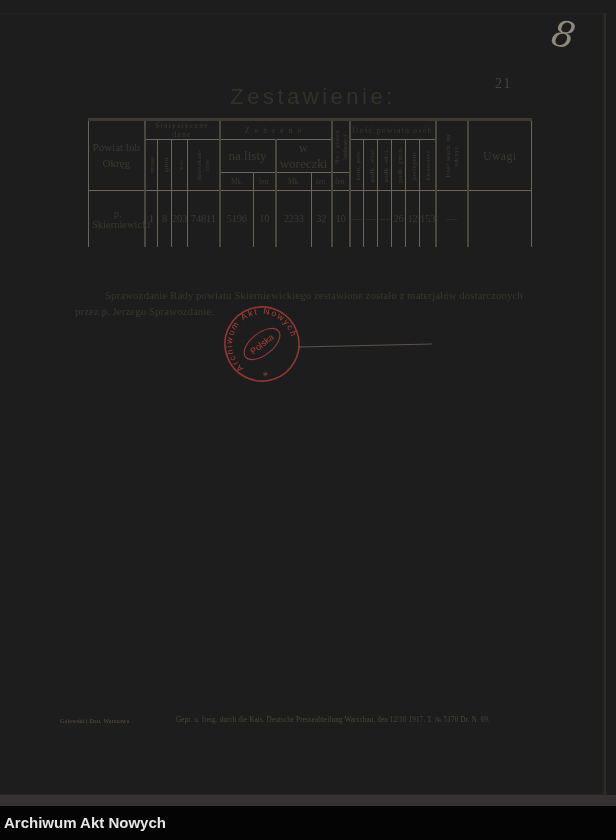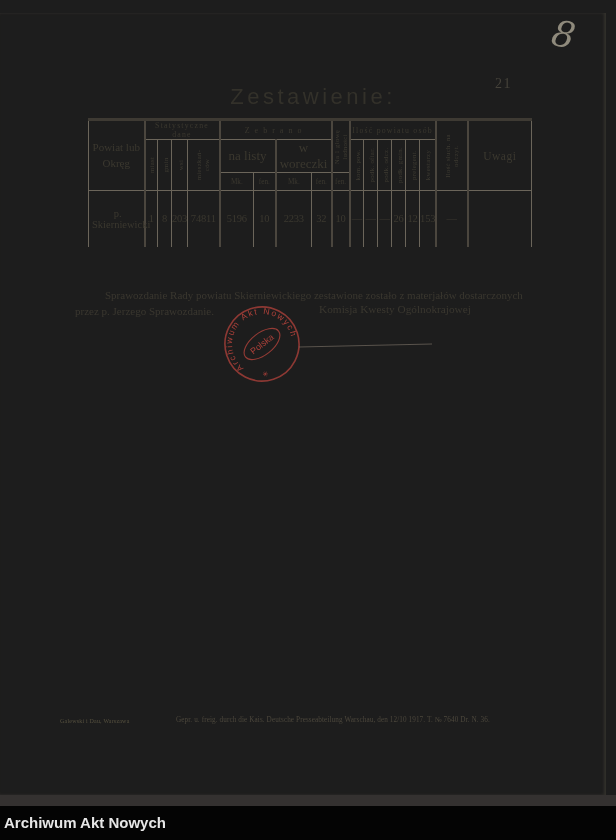--- a/index.html
+++ b/index.html
@@ -165,37 +165,36 @@
     </tr>
   </tbody>
     </table>
 
   <div class="para">
     <div class="indent">Sprawozdanie Rady powiatu Skierniewickiego zestawione zostało z materjałów dostarczonych</div>
     <div>przez p. Jerzego Sprawozdanie.</div>
   </div>
 
   <div class="sig">
-    <div>Komisja Kwesty Ogólnokrajowej</div>
   </div>
 
   <svg class="stamp" viewBox="0 0 96 96">
     <g transform="rotate(-18 48 48)">
       <circle cx="48" cy="48" r="37" fill="none" stroke="#c2463e" stroke-width="1.6" opacity="0.8"></circle>
       <path id="stampArc" d="M 23.4 65.2 A 30 30 0 1 1 72.6 65.2" fill="none" stroke="none"></path>
       <text font-family="Liberation Sans, sans-serif" font-size="8.6" letter-spacing="1.6" fill="#c2463e">
         <textPath href="#stampArc" xlink:href="#stampArc">Archiwum Akt Nowych</textPath>
       </text>
       <ellipse cx="48" cy="48" rx="21" ry="11" fill="none" stroke="#c2463e" stroke-width="1.1" transform="rotate(-20 48 48)" opacity="0.85"></ellipse>
       <text x="48" y="51" font-family="Liberation Sans, sans-serif" font-size="9" text-anchor="middle" fill="#c2463e" transform="rotate(-20 48 48)">Polska</text>
       <text x="42" y="80" font-size="7" text-anchor="middle" fill="#c2463e">✳</text>
     </g>
   </svg>
   <div class="stamp-line"></div>
 
   <div class="imp1">Galewski i Dau, Warszawa</div>
-  <div class="imp2">Gepr. u. freig. durch die Kais. Deutsche Presseabteilung Warschau, den 12/10 1917. T. № 7640 Dr. N. 36.</div>
+  <div class="imp2">Gepr. u. freig. durch die Kais. Deutsche Presseabteilung Warschau, den 12/10 1917. T. № 5170 Dr. N. 69.</div>
 
   <div class="bottom-strip"></div>
   <div class="footer-bar">
     <div class="footer-label">Archiwum Akt Nowych</div>
   </div>
 </div>
 
 </body></html>

